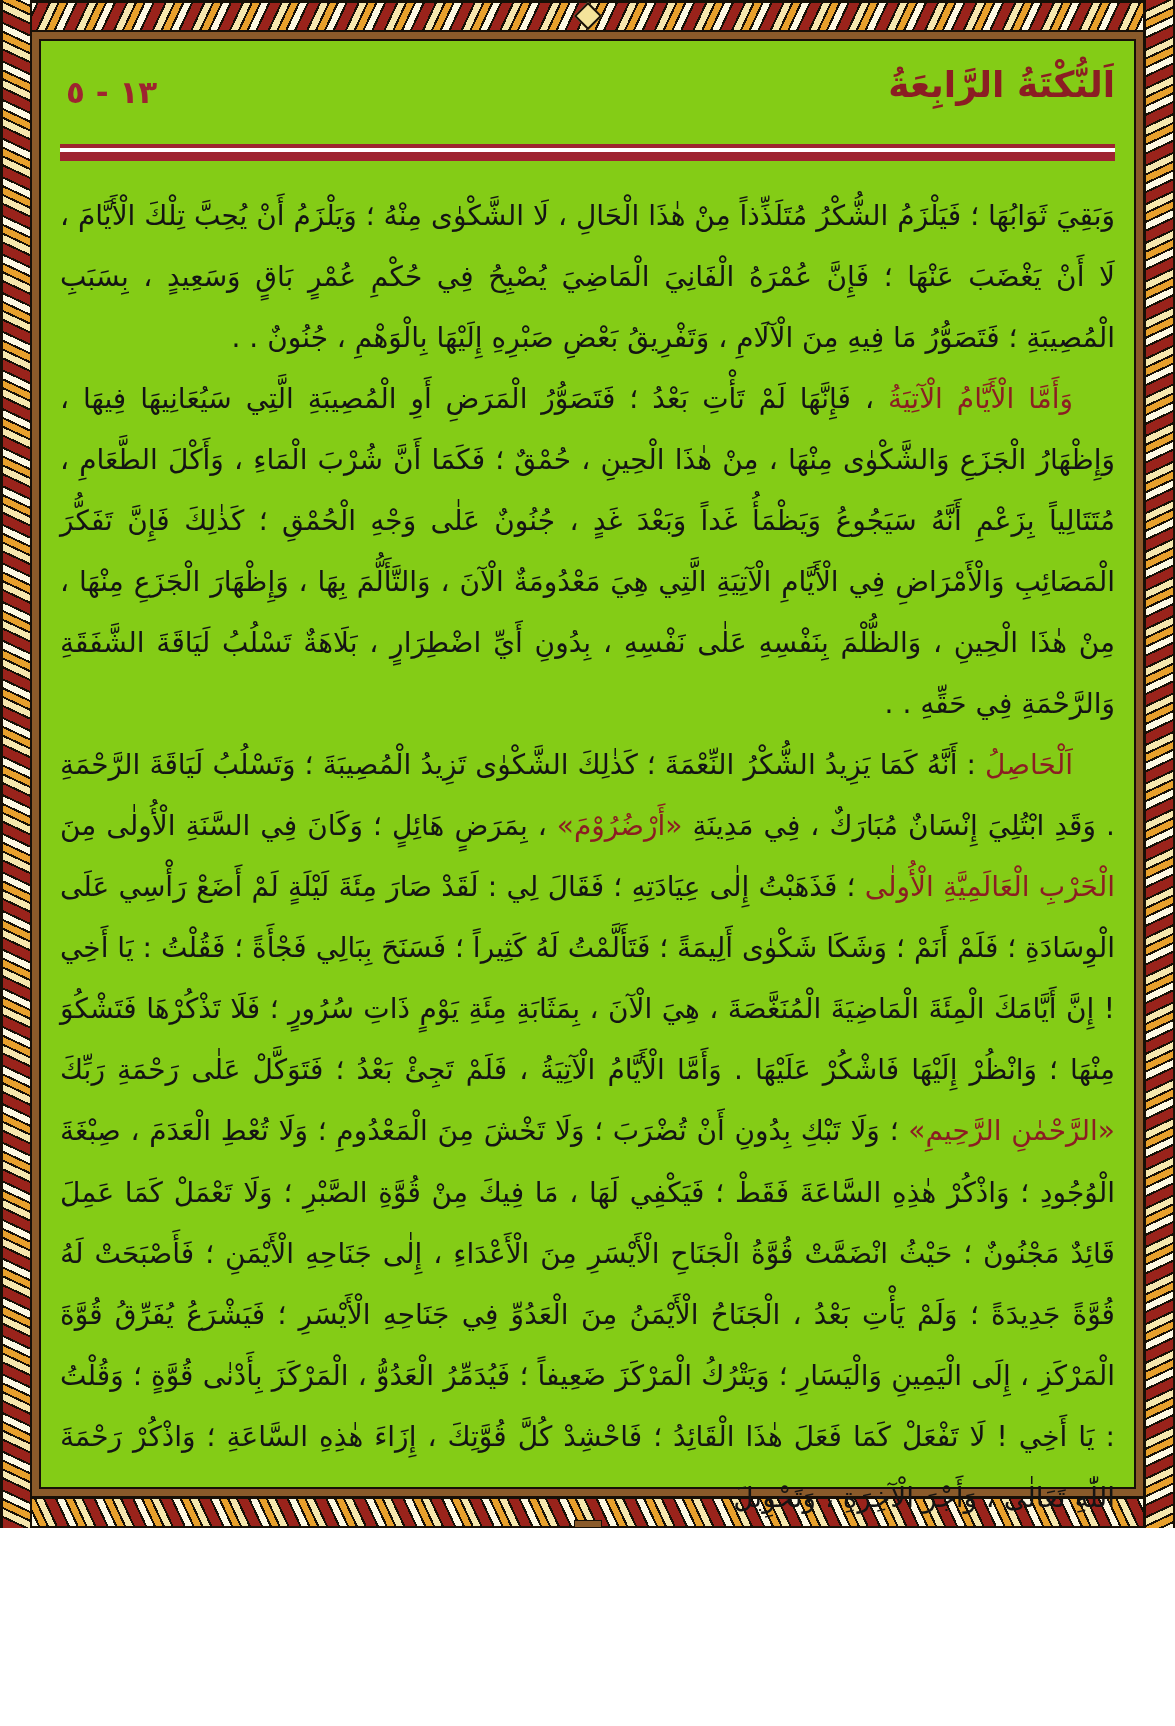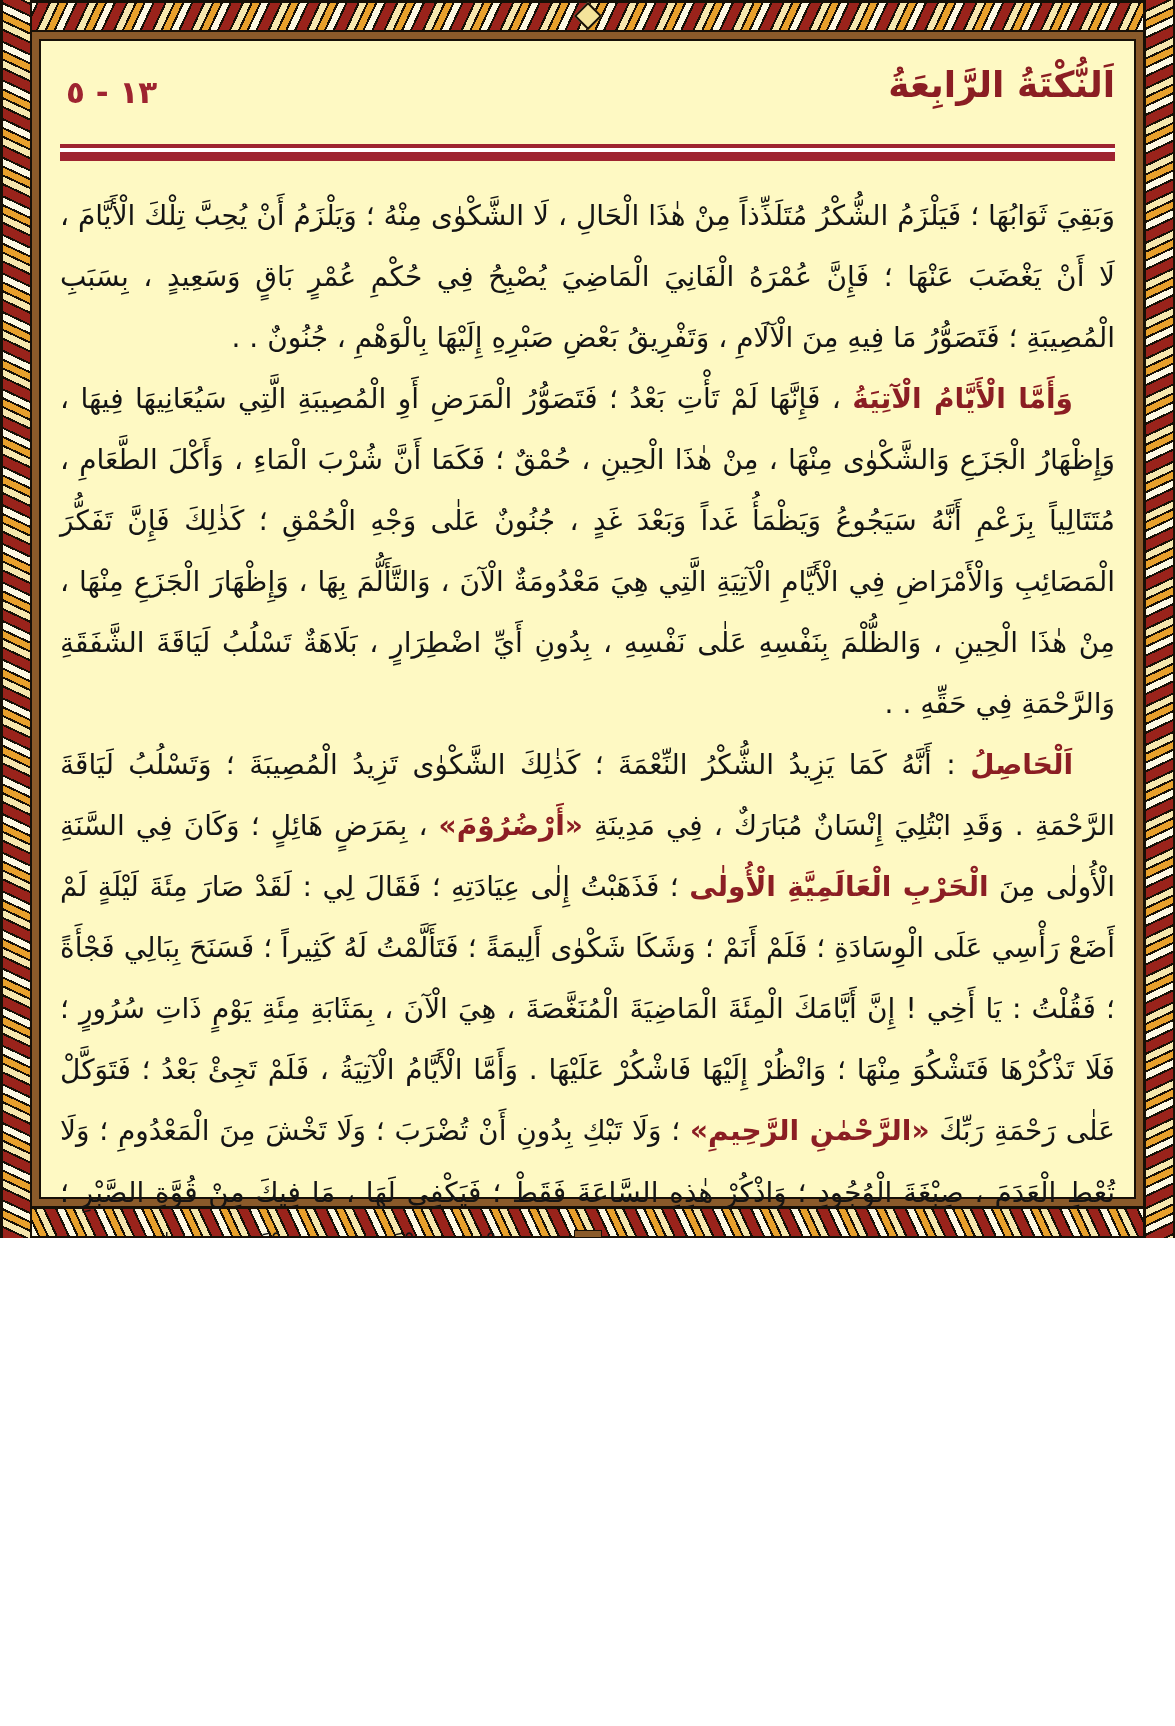--- a/index.html
+++ b/index.html
@@ -8,21 +8,21 @@
     --text-black:#141414;
     --b-red:#9a231b;
     --b-gold:#e8a02c;
     --b-cream:#f6e7ae;
     --b-brown:#8a5a2a;
     --b-black:#171007;
   }
   html,body{margin:0;padding:0;background:#ffffff;}
   body{font-family:"DejaVu Sans","Liberation Sans",sans-serif;}
   .page{
-    position:relative;width:1175px;height:1238px;background:#fef9c3;
+    position:relative;width:1175px;height:1528px;background:#84cc16;
     overflow:hidden;margin:0 auto;
   }
   
   .b-strip{position:absolute;background-color:var(--b-cream);}
   .b-top,.b-bottom{
     left:0;right:0;height:27px;
     background:repeating-linear-gradient(115deg,
       var(--b-red) 0 9px, var(--b-black) 9px 11px,
       var(--b-cream) 11px 17px, var(--b-black) 17px 19px,
       var(--b-gold) 19px 25px, var(--b-black) 25px 27px,
@@ -82,21 +82,21 @@
   .title-rule .thick{height:9px;background:var(--rule-red);}
   .body-text{
     margin-top:24px;
     font-size:28px;line-height:2.18;
     text-align:justify;text-justify:inter-word;
     direction:rtl;
   }
   .para{margin:0;padding:0;}
   .para.indent{text-indent:42px;}
   .seg-black{color:var(--text-black);}
-  .seg-red{color:var(--accent-red);font-weight:bold;}
+  .seg-red{color:var(--accent-red);font-weight:normal;}
 </style>
 </head>
 <body>
 
 <div class="page">
 
   <div class="b-strip b-top"></div>
   <div class="b-strip b-bottom"></div>
   <div class="b-strip b-left"></div>
   <div class="b-strip b-right"></div>

